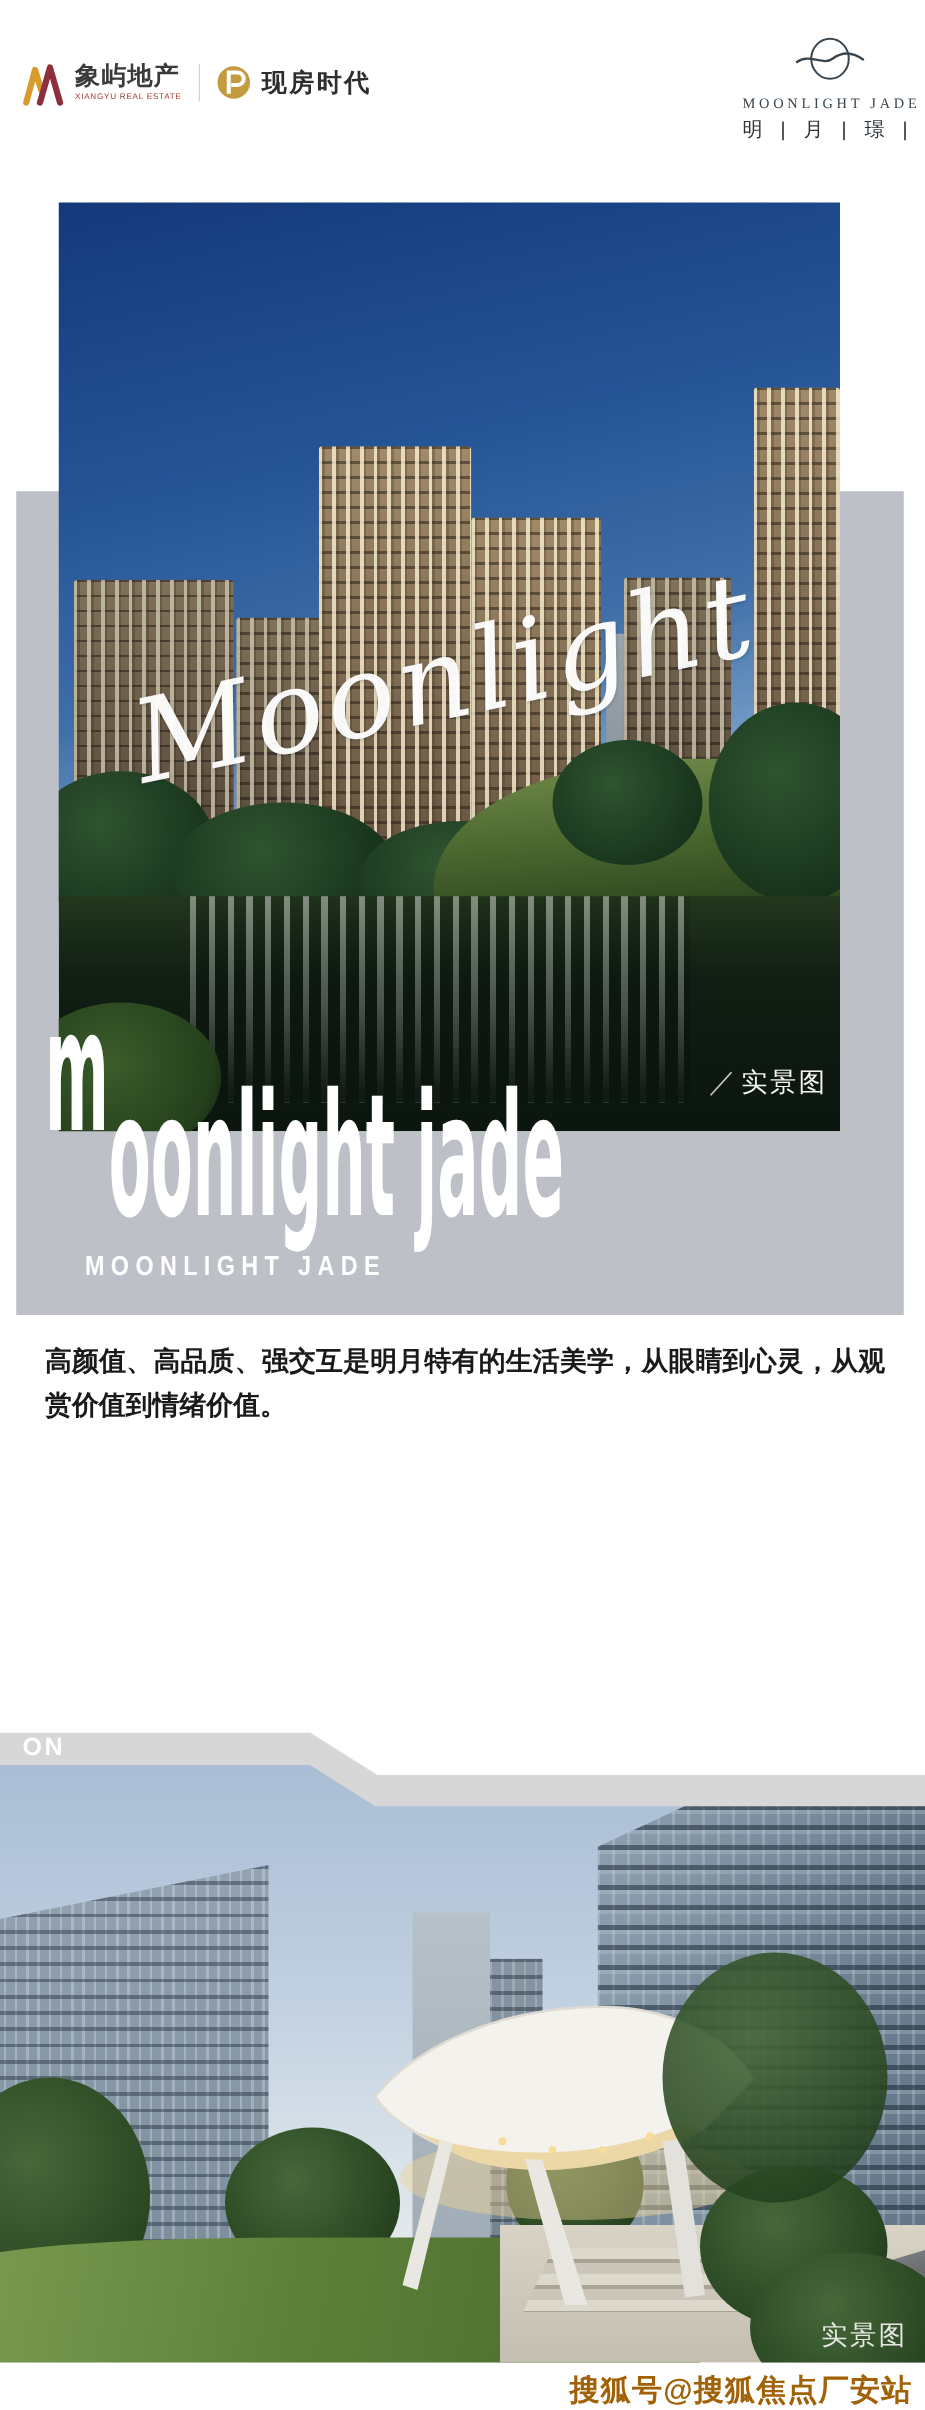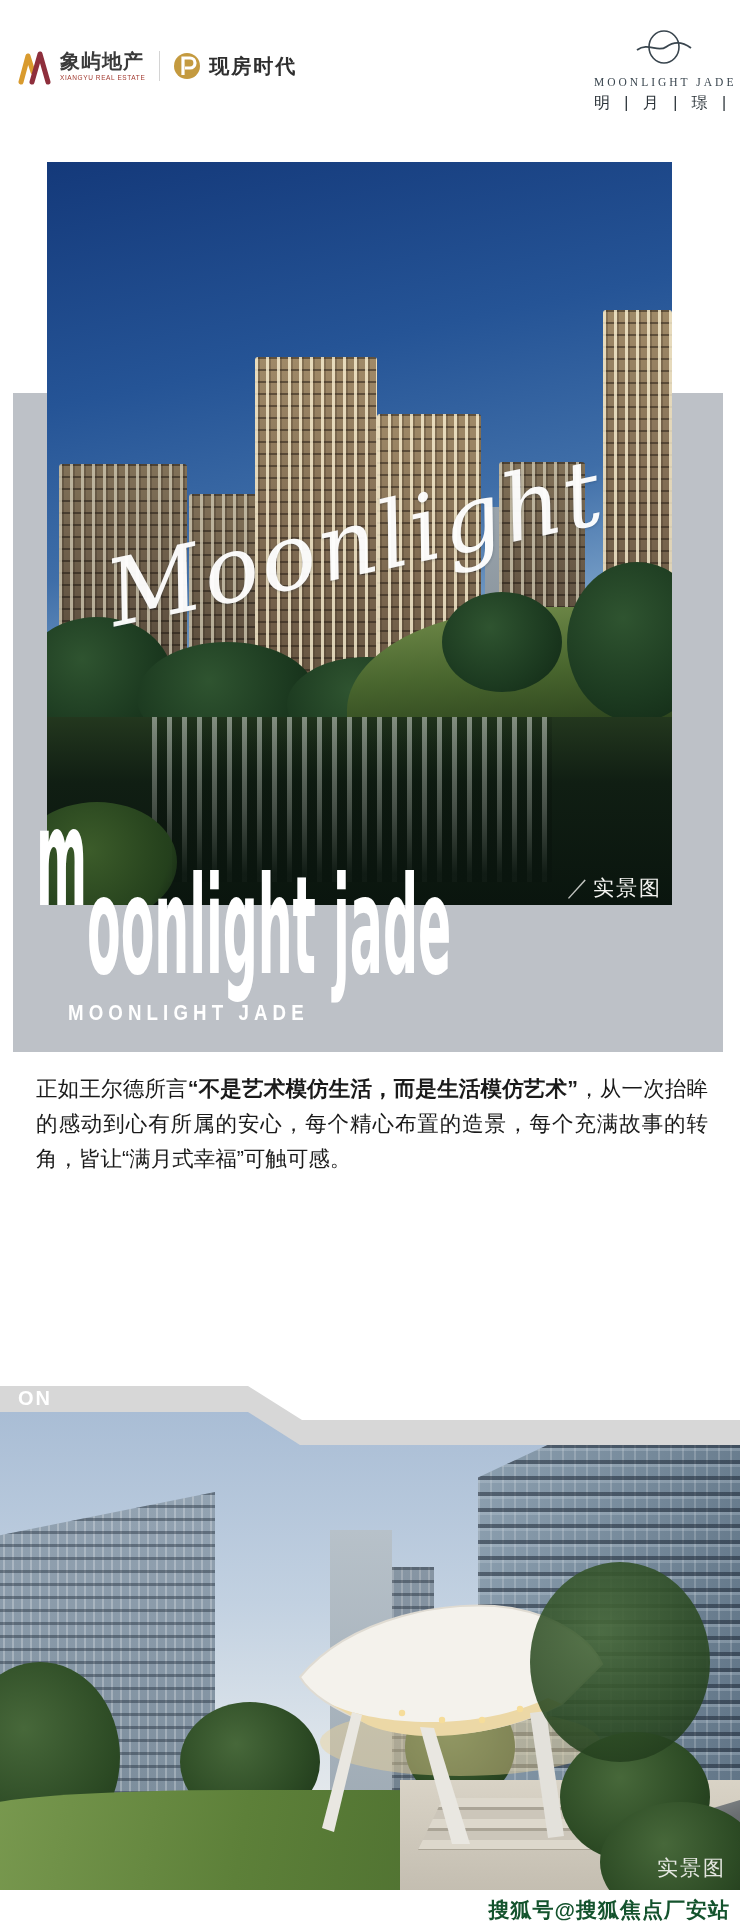--- a/index.html
+++ b/index.html
@@ -45,21 +45,21 @@
   .reflect::after{content:"";position:absolute;inset:0;
     background:linear-gradient(180deg, rgba(10,20,12,.15) 0%, rgba(10,20,12,.55) 55%, rgba(10,21,14,.95) 95%);}
   .grass-tuft{position:absolute;left:-30px;top:640px;width:160px;height:120px;border-radius:50%;
     background:radial-gradient(circle at 45% 40%, #3c5c2a, #24401c 70%, rgba(16,30,18,0) 100%);}
   .script-overlay{position:absolute;left:55px;top:320px;width:580px;
     font-family:"DejaVu Serif","Liberation Serif",serif;font-style:italic;font-weight:400;
     font-size:92px;color:#ffffff;transform:rotate(-12deg);letter-spacing:3px;opacity:.96;
     text-shadow:0 1px 3px rgba(20,40,60,.25);}
   .photo-tag{position:absolute;color:#f3f3f0;font-size:21px;letter-spacing:2px;white-space:nowrap;}
   .photo-tag .slash{font-weight:400;opacity:.8;margin-right:2px;font-size:22px;}
-  .tag1{right:10px;bottom:2px;}
+  .tag1{right:10px;bottom:24px;}
 
   
   .display-word{position:absolute;left:36px;top:858px;font-weight:700;font-size:136px;line-height:1;
     color:#fff;white-space:nowrap;transform:scaleX(.36);transform-origin:left top;
     font-family:"DejaVu Sans","Liberation Sans",sans-serif;letter-spacing:0px;}
   .display-word .m-up{display:inline-block;transform:translateY(-68px);}
   .display-caps{position:absolute;left:68px;top:1000px;font-weight:700;font-size:22px;color:#fff;
     letter-spacing:6px;transform:scaleX(.85);transform-origin:left top;white-space:nowrap;}
 
   
@@ -92,21 +92,21 @@
   .steps{position:absolute;left:418px;top:386px;width:250px;height:52px;
     background:repeating-linear-gradient(180deg,#ddd8cc 0 9px,#aaa496 9px 12px,#ccc6ba 12px 21px);
     clip-path:polygon(10% 0,100% 0,90% 100%,0 100%);}
   .stone{position:absolute;left:638px;top:388px;width:102px;height:90px;
     background:linear-gradient(160deg,#9a9ea0 0%,#6a6e71 40%,#4b4f52 100%);
     clip-path:polygon(0 48%,35% 22%,100% 0,100% 100%,0 100%);}
   .pav-svg{position:absolute;left:0;top:0;width:740px;height:478px;}
   .tag2{right:14px;bottom:8px;opacity:.92;}
 
   
-  .watermark{position:absolute;right:10px;top:1896px;font-size:21px;font-weight:700;color:#14532d;
+  .watermark{position:absolute;right:10px;top:1896px;font-size:24px;font-weight:700;color:#a16207;
     letter-spacing:1px;}
 </style>
 </head>
 <body>
 
 <div class="page">
 
   <div class="brand-left">
     <svg class="xy-icon" viewBox="0 0 36 40">
       <path d="M3 36 L10 10 L15 26" fill="none" stroke="#d99b2e" stroke-width="5" stroke-linecap="round" stroke-linejoin="round"></path>
@@ -154,21 +154,21 @@
     </div>
     <div class="grass-tuft"></div>
     <div class="script-overlay">Moonlight</div>
     <div class="photo-tag tag1"><span class="slash">／</span><span>实景图</span></div>
   </div>
 
   <div class="display-word"><span class="m-up">m</span><span>oonlight jade</span></div>
   <div class="display-caps">MOONLIGHT JADE</div>
 
   <div class="article">
-    <p><span>正如王尔德所言</span><b>“不是艺术模仿生活，而是生活模仿艺术”</b><span>，从一次抬眸的感动到心有所属的安心，每个精心布置的造景，每个充满故事的转角，皆让“满月式幸福”可触可感。</span></p>
+    <p><b>高颜值、高品质、强交互是明月特有的生活美学，从眼睛到心灵，从观赏价值到情绪价值。</b></p>
   </div>
 
   <div class="photo2">
     <div class="bld" style="left:-15px;top:80px;width:230px;height:330px;clip-path:polygon(0 14%,100% 0,100% 100%,0 100%);"></div>
     <div class="bld" style="left:330px;top:118px;width:62px;height:280px;background:linear-gradient(180deg,#b7c1c9,#9fabb5);"></div>
     <div class="bld" style="left:392px;top:155px;width:42px;height:245px;filter:brightness(.92);"></div>
     <div class="bld right" style="left:478px;top:0px;width:262px;height:410px;clip-path:polygon(0 16%,30% 7%,100% 0,100% 100%,0 100%);"></div>
     <div class="blob p2" style="left:-40px;top:250px;width:160px;height:190px;"></div>
     <div class="blob p2" style="left:180px;top:290px;width:140px;height:120px;"></div>
     <div class="blob p2" style="left:405px;top:280px;width:110px;height:110px;"></div>

